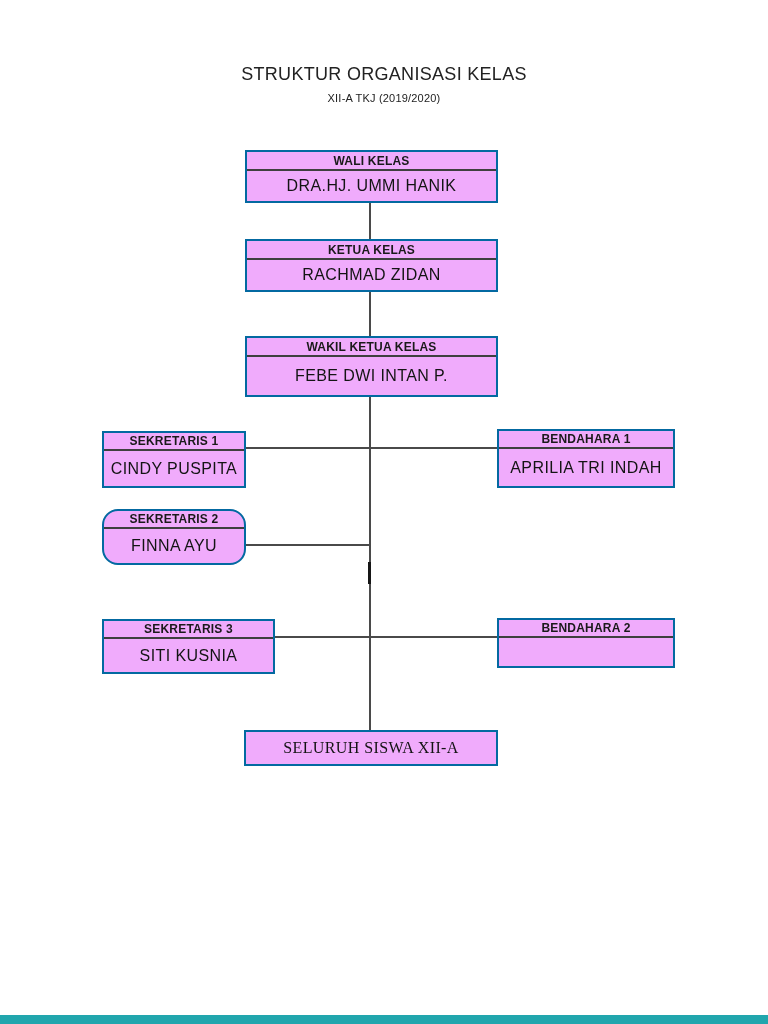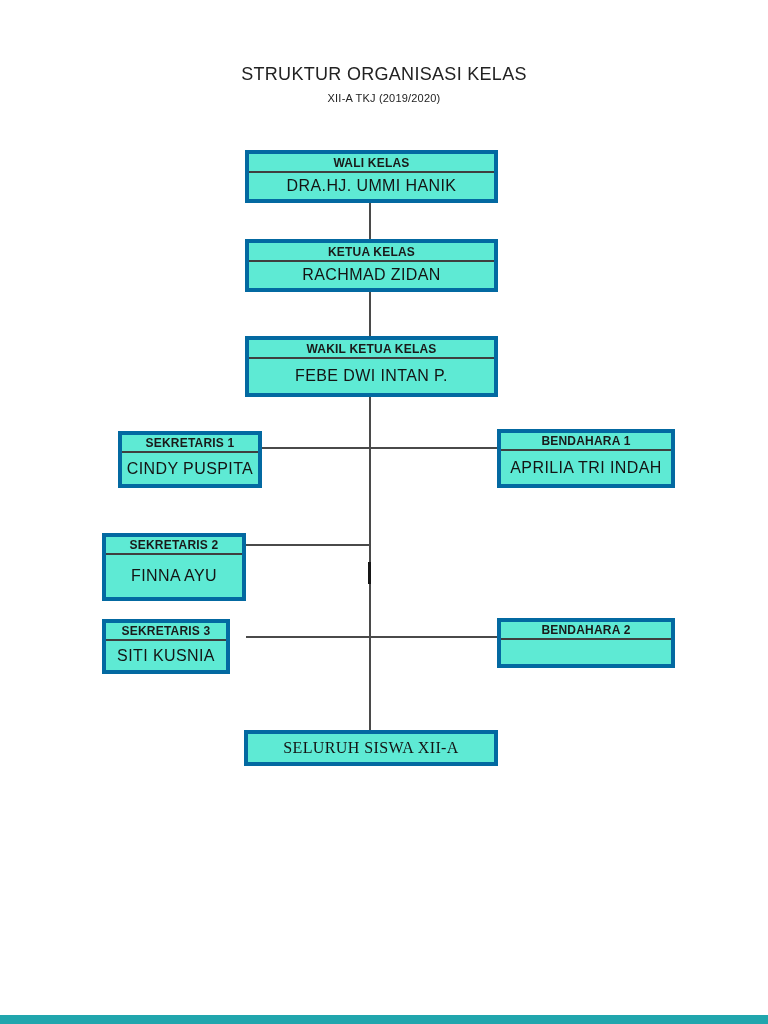--- a/index.html
+++ b/index.html
@@ -24,22 +24,22 @@
     position: absolute;
     left: 0; top: 92px; width: 768px;
     text-align: center;
     font-size: 11px;
     letter-spacing: 0.2px;
     color: #222222;
   }
   .orgbox {
     position: absolute;
     box-sizing: border-box;
-    border: 4px solid #0369a1;
-    background: #5eead4;
+    border: 2px solid #0369a1;
+    background: #f0abfc;
     display: flex;
     flex-direction: column;
   }
   .orgbox .role {
     border-bottom: 2px solid #3f3f3f;
     display: flex;
     align-items: center;
     justify-content: center;
     font-size: 12px;
     font-weight: 700;
@@ -100,36 +100,36 @@
   <div class="orgbox big" style="left:245px; top:239px; width:253px; height:53px;">
     <div class="role">KETUA KELAS</div>
     <div class="name">RACHMAD ZIDAN</div>
   </div>
 
   <div class="orgbox big" style="left:245px; top:336px; width:253px; height:61px;">
     <div class="role">WAKIL KETUA KELAS</div>
     <div class="name">FEBE DWI INTAN P.</div>
   </div>
 
-  <div class="orgbox small" style="left:118px; top:431px; width:144px; height:57px;">
+  <div class="orgbox small" style="left:102px; top:431px; width:144px; height:57px;">
     <div class="role">SEKRETARIS 1</div>
     <div class="name">CINDY PUSPITA</div>
   </div>
 
   <div class="orgbox small" style="left:497px; top:429px; width:178px; height:59px;">
     <div class="role">BENDAHARA 1</div>
     <div class="name">APRILIA TRI INDAH</div>
   </div>
 
-  <div class="orgbox small" style="left:102px; top:533px; width:144px; height:68px;">
+  <div class="orgbox small" style="left:102px; top:509px; width:144px; height:56px;border-radius:16px;">
     <div class="role">SEKRETARIS 2</div>
     <div class="name">FINNA AYU</div>
   </div>
 
-  <div class="orgbox small" style="left:102px; top:619px; width:128px; height:55px;justify-content:center;">
+  <div class="orgbox small" style="left:102px; top:619px; width:173px; height:55px;justify-content:center;">
     <div class="role">SEKRETARIS 3</div>
     <div class="name">SITI KUSNIA</div>
   </div>
 
   <div class="orgbox small" style="left:497px; top:618px; width:178px; height:50px;">
     <div class="role">BENDAHARA 2</div>
   </div>
 
   <div class="orgbox plain" style="left:244px; top:730px; width:254px; height:36px;">
     <div class="name">SELURUH SISWA XII-A</div>

